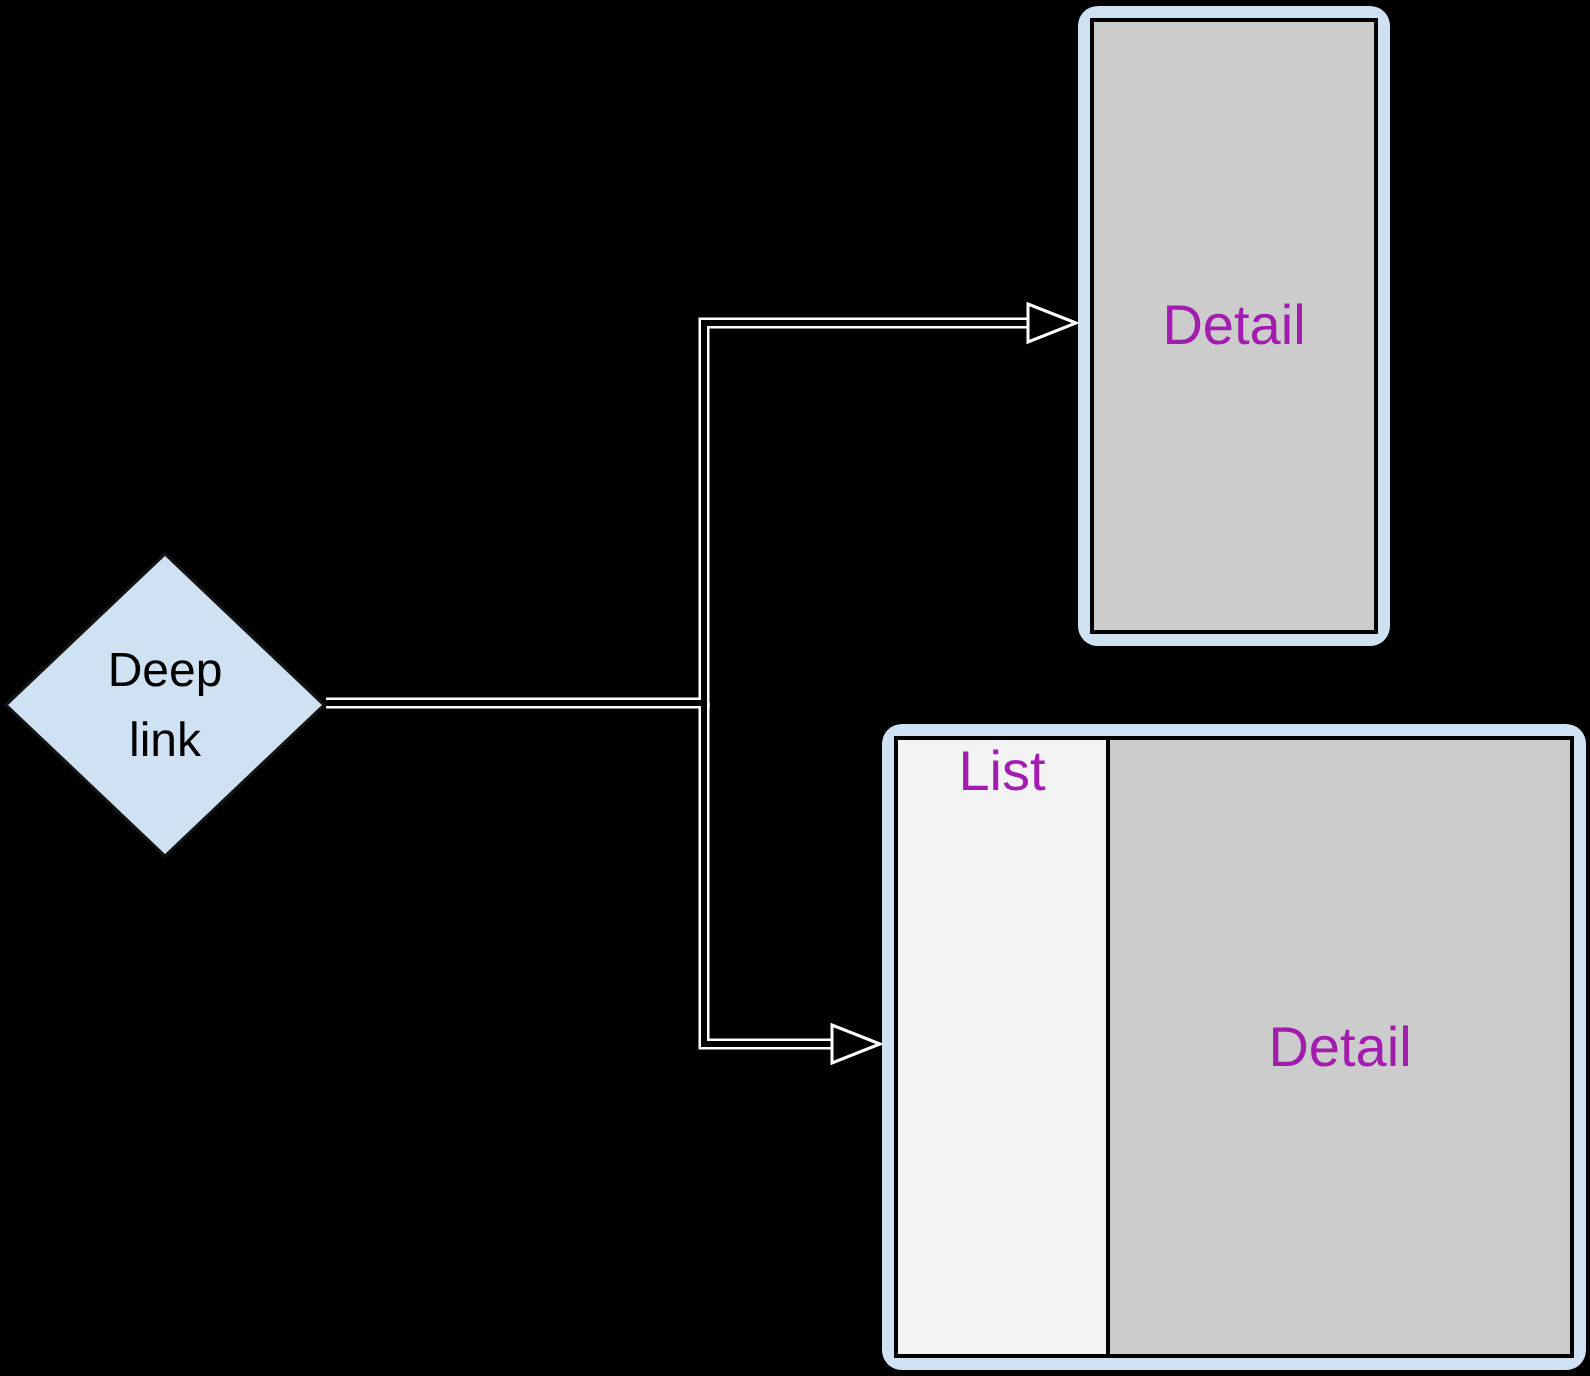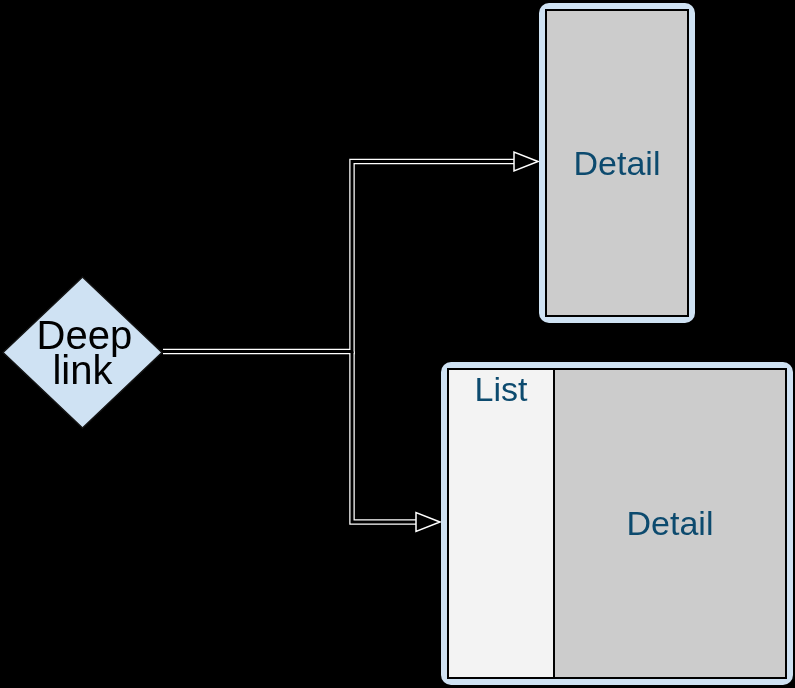--- a/index.html
+++ b/index.html
@@ -58,21 +58,21 @@
   .diamond-label {
     position: absolute;
     left: 0;
     top: 0;
     width: 100%;
     height: 100%;
     display: flex;
     align-items: center;
     justify-content: center;
     text-align: center;
-    font-size: 40px;
+    font-size: 24px;
     line-height: 35px;
     color: #000000;
     width: 161px;
   }
   .diamond-label span {
     display: inline-block;
     width: 92px;
   }
   
   .phone-frame {
@@ -125,22 +125,22 @@
     justify-content: center;
   }
   .detail-pane {
     flex: 1 1 auto;
     background: #cccccc;
     display: flex;
     align-items: center;
     justify-content: center;
   }
   .pane-label {
-    font-size: 34px;
-    color: #0c4a6e;
+    font-size: 28px;
+    color: #a21caf;
   }
 </style>
 </head>
 <body>
 
 <div class="canvas">
 
   <svg class="edges-svg" viewBox="0 0 795 688">
     <g>
       <path class="edge-casing" d="M 163 351.5 L 352 351.5 L 352 161.5 L 514 161.5"></path>

